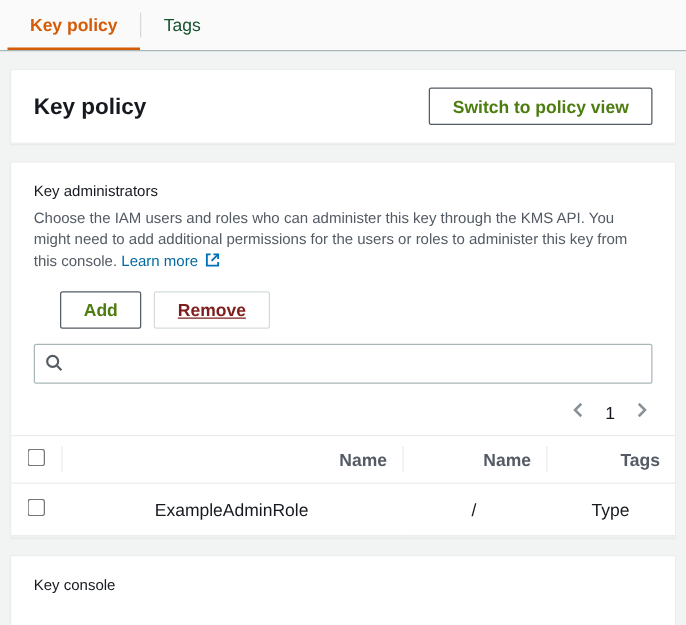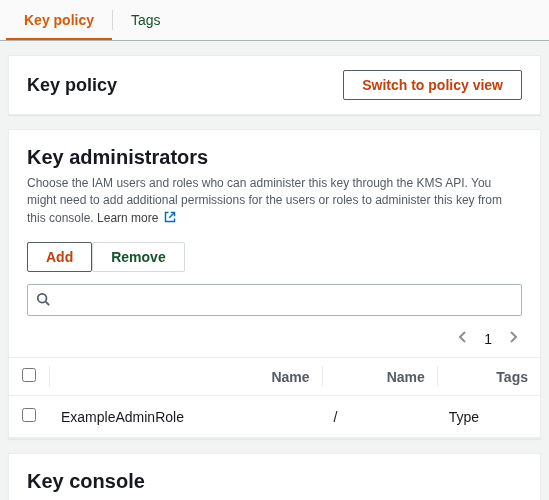--- a/index.html
+++ b/index.html
@@ -49,56 +49,59 @@
   .panel-title {
     font-size: 18px;
     font-weight: 700;
   }
   .btn {
     display: inline-flex;
     align-items: center;
     justify-content: center;
     border: 1px solid #545b64;
     background: #fff;
-    color: #c2410c;
+    color: #4d7c0f;
     font-weight: 700;
     font-size: 14px;
     padding: 6px 18px;
     cursor: pointer;
     border-radius: 2px;
   }
   .btn.disabled {
     border-color: #d5dbdb;
-    color: #14532d;
+    color: #7f1d1d;
     cursor: default;
+    text-decoration: underline;
   }
   .section-title {
-    font-size: 20px;
-    font-weight: 700;
+    font-size: 12px;
+    font-weight: 400;
     padding: 16px 18px 6px;
   }
   .section-desc {
     font-size: 12px;
     color: #545b64;
     line-height: 1.45;
     padding: 0 18px 10px;
   }
   .learn-more {
-    color: #404040;
+    color: #0369a1;
     text-decoration: none;
     white-space: nowrap;
   }
   .ext-icon {
     display: inline-block;
     vertical-align: -1px;
     margin-left: 2px;
   }
   .action-row {
     display: flex;
+    gap: 10px;
     padding: 4px 18px 12px;
+    margin-left: 21px;
   }
   .search-wrap {
     padding: 0 18px 8px;
   }
   .search-box {
     display: flex;
     align-items: center;
     border: 1px solid #aab7b8;
     border-radius: 2px;
     height: 32px;
@@ -140,20 +143,21 @@
     content: "";
     position: absolute;
     left: 0; top: 8px; bottom: 8px;
     width: 1px;
     background: #eaeded;
   }
   tbody td {
     padding: 12px 12px;
     font-size: 14px;
     border-bottom: 1px solid #eaeded;
+    text-align: center;
   }
   .cb-cell { width: 40px; text-align: center; }
   input[type="checkbox"].row-cb {
     width: 14px; height: 14px;
     accent-color: #0073bb;
   }
   .deletion-row {
     display: flex;
     align-items: center;
     gap: 10px;

